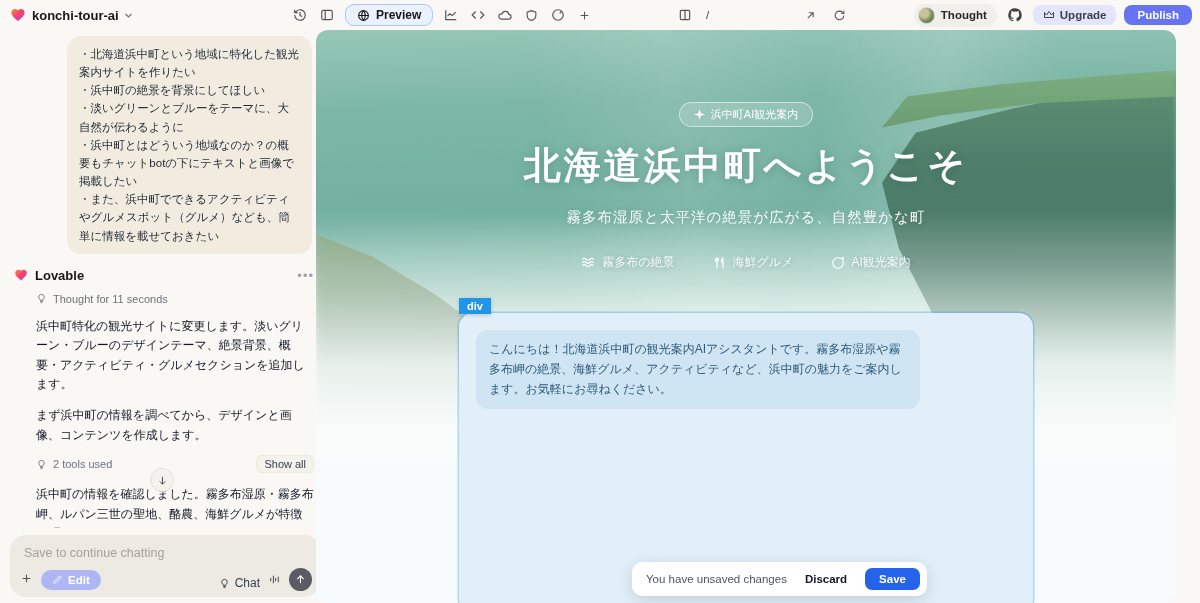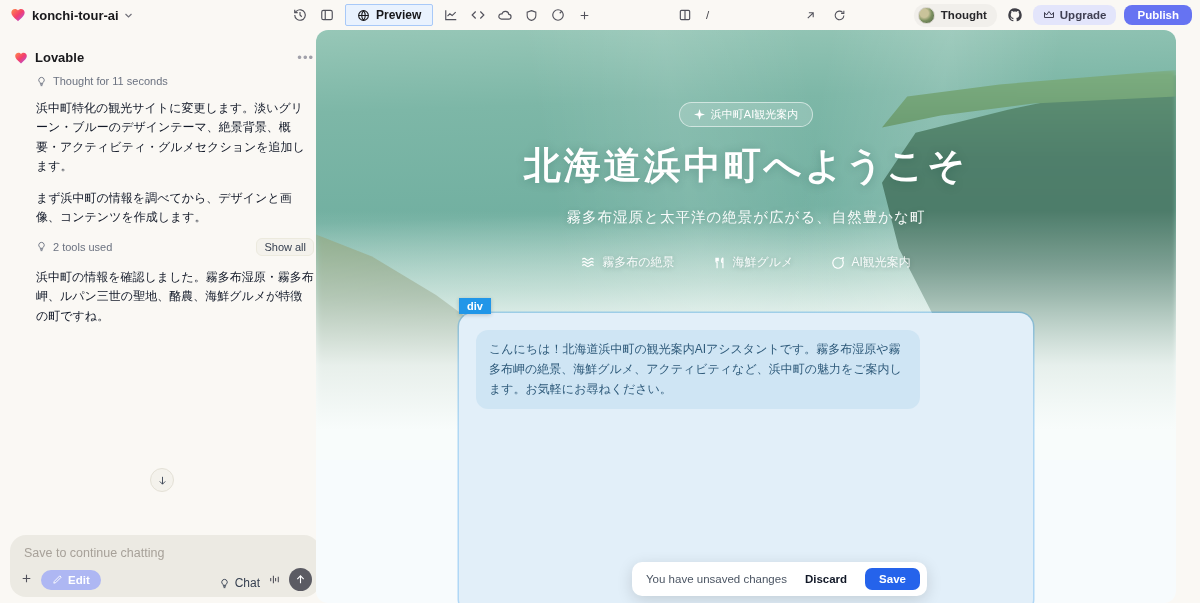--- a/index.html
+++ b/index.html
@@ -11,21 +11,21 @@
   .topbar { position:absolute; top:0; left:0; right:0; height:30px; }
   .tb-group { position:absolute; top:0; height:30px; display:flex; align-items:center; }
   .tb-left { left:10px; gap:6px; }
   .proj-btn { display:flex; align-items:center; gap:5px; background:none; border:none; cursor:pointer;
     font-family:inherit; font-size:13px; font-weight:bold; color:#18181b; }
   .icon { display:inline-flex; align-items:center; justify-content:center; color:#52525b; }
   .icon svg { display:block; }
   .tb-tools { left:291px; gap:9px; }
   .tb-btn { background:none; border:none; cursor:pointer; display:inline-flex; align-items:center; color:#52525b; padding:2px; }
   .preview-btn { display:flex; align-items:center; gap:6px; background:#e9f2fe; border:1px solid #a8c9f8;
-    border-radius:2px; padding:3px 11px; font-family:inherit; font-size:12px; font-weight:bold; color:#18181b; cursor:pointer; }
+    border-radius:9px; padding:3px 11px; font-family:inherit; font-size:12px; font-weight:bold; color:#18181b; cursor:pointer; }
   .tb-url { left:676px; width:172px; justify-content:space-between; }
   .tb-url .sub { display:flex; align-items:center; gap:12px; }
   .url-path { font-size:11.5px; color:#3f3f46; }
   .tb-right { right:8px; gap:8px; }
   .invite-btn { display:flex; align-items:center; gap:6px; background:#f1efeb; border:none; border-radius:999px;
     padding:3px 10px 3px 4px; font-family:inherit; font-size:11.5px; font-weight:bold; color:#27272a; cursor:pointer; }
   .avatar { width:17px; height:17px; border-radius:50%;
     background:radial-gradient(circle at 35% 35%, #c9c39a 0 30%, #7a8f5e 55%, #4e5f43 100%); border:1px solid #d6d3cc; }
   .upgrade-btn { display:flex; align-items:center; gap:5px; background:#e3e5fb; border:none; border-radius:8px;
     padding:4px 10px; font-family:inherit; font-size:11.5px; font-weight:bold; color:#3f3f52; cursor:pointer; }
@@ -264,20 +264,25 @@
             </svg>
           </span>
         <span>Upgrade</span>
       </button>
       <button class="publish-btn">Publish</button>
     </div>
   </header>
 
   <aside class="sidebar">
     <div class="messages">
+      <div class="user-bubble">・北海道浜中町という地域に特化した観光案内サイトを作りたい
+・浜中町の絶景を背景にしてほしい
+・淡いグリーンとブルーをテーマに、大自然が伝わるように
+・浜中町とはどういう地域なのか？の概要もチャットbotの下にテキストと画像で掲載したい
+・また、浜中町でできるアクティビティやグルメスポット（グルメ）なども、簡単に情報を載せておきたい</div>
 
       <div class="lovable-row">
         <span class="icon">
           <svg width="14" height="14" viewBox="0 0 24 24">
               <defs>
                 <linearGradient id="lg2" x1="0" y1="0" x2="1" y2="1">
           <stop offset="0" stop-color="#ff8a4c"></stop>
                   <stop offset="0.5" stop-color="#f43f6b"></stop>
                   <stop offset="1" stop-color="#a855f7"></stop>
                 </linearGradient>

